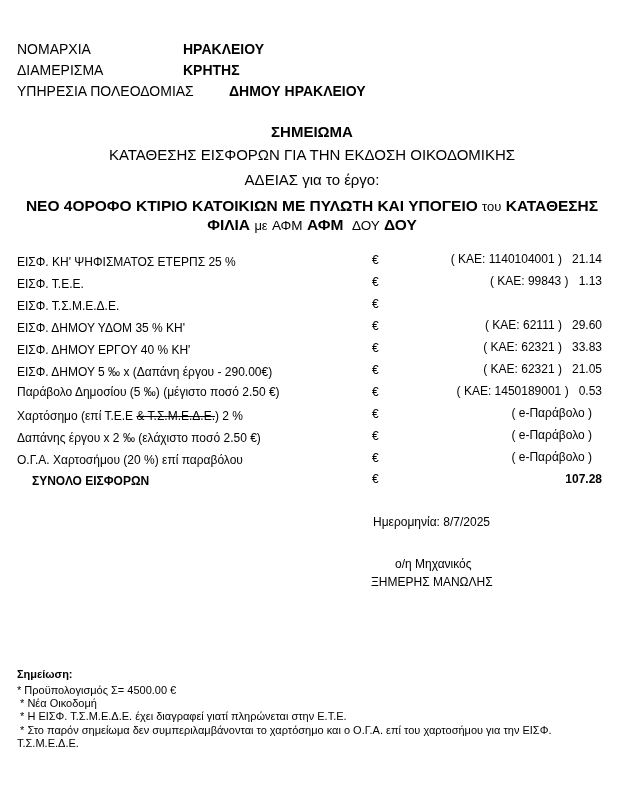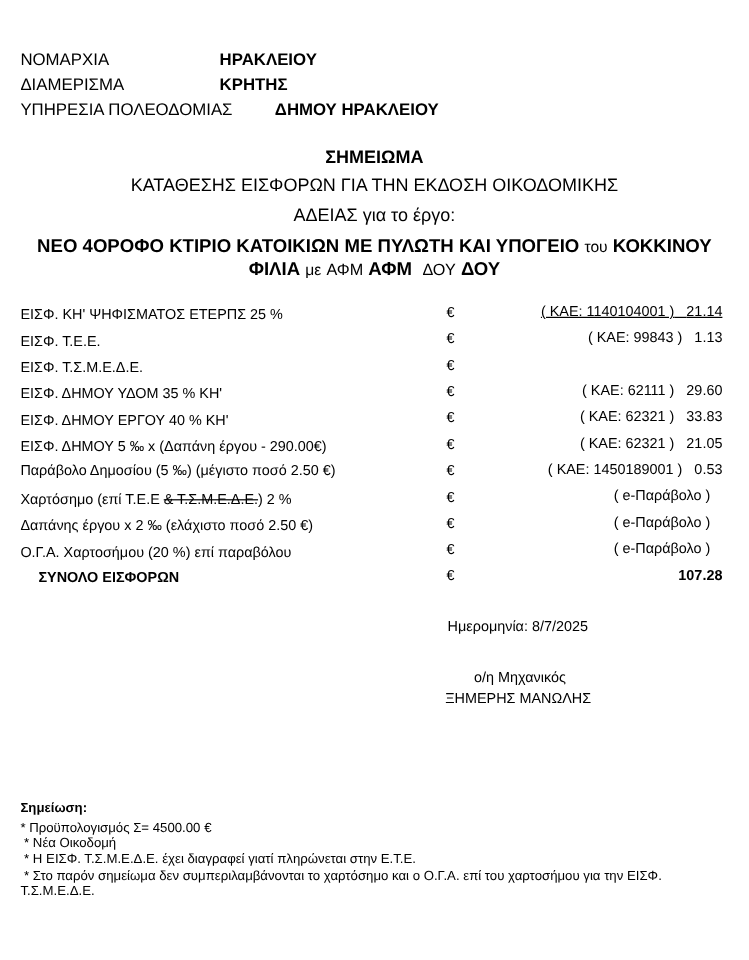--- a/index.html
+++ b/index.html
@@ -32,36 +32,36 @@
   <span class="abs hdr b" style="left:229px; top:47px;">ΔΗΜΟΥ ΗΡΑΚΛΕΙΟΥ</span>
 </div>
 
 <div class="abs center title" style="top:123px;">ΣΗΜΕΙΩΜΑ</div>
 <div class="abs center sub" style="top:146px;">ΚΑΤΑΘΕΣΗΣ ΕΙΣΦΟΡΩΝ ΓΙΑ ΤΗΝ ΕΚΔΟΣΗ ΟΙΚΟΔΟΜΙΚΗΣ</div>
 <div class="abs center sub" style="top:171px;">ΑΔΕΙΑΣ για το έργο:</div>
 
 <div class="abs center proj" style="top:196px;">
   <span class="b">ΝΕΟ 4ΟΡΟΦΟ ΚΤΙΡΙΟ ΚΑΤΟΙΚΙΩΝ ΜΕ ΠΥΛΩΤΗ ΚΑΙ ΥΠΟΓΕΙΟ</span>
   <span style="font-size:13px;">του</span>
-  <span class="b">ΚΟΚΚΙΝΟΥ</span>
+  <span class="b">ΚΑΤΑΘΕΣΗΣ</span>
 </div>
 <div class="abs center proj" style="top:215px;">
   <span class="b">ΦΙΛΙΑ</span>
   <span style="font-size:13px;">με</span>
   <span style="font-size:13.5px;">ΑΦΜ</span>
   <span class="b">ΑΦΜ</span>
   &nbsp;<span style="font-size:13.5px;">ΔΟΥ</span>
   <span class="b">ΔΟΥ</span>
 </div>
 
 <div>
 
   <span class="abs row-label" style="top:255px;">ΕΙΣΦ. ΚΗ' ΨΗΦΙΣΜΑΤΟΣ ΕΤΕΡΠΣ 25 %</span>
   <span class="abs euro" style="top:253px;">€</span>
-  <span class="abs rval" style="top:252px;text-decoration:underline;"><span>( ΚΑΕ: 1140104001 )</span>&nbsp;&nbsp;&nbsp;<span>21.14</span></span>
+  <span class="abs rval" style="top:252px;"><span>( ΚΑΕ: 1140104001 )</span>&nbsp;&nbsp;&nbsp;<span>21.14</span></span>
 
   <span class="abs row-label" style="top:277px;">ΕΙΣΦ. Τ.Ε.Ε.</span>
   <span class="abs euro" style="top:275px;">€</span>
   <span class="abs rval" style="top:274px;"><span>( ΚΑΕ: 99843 )</span>&nbsp;&nbsp;&nbsp;<span>1.13</span></span>
 
   <span class="abs row-label" style="top:299px;">ΕΙΣΦ. Τ.Σ.Μ.Ε.Δ.Ε.</span>
   <span class="abs euro" style="top:297px;">€</span>
 
   <span class="abs row-label" style="top:321px;">ΕΙΣΦ. ΔΗΜΟΥ ΥΔΟΜ 35 % ΚΗ'</span>
   <span class="abs euro" style="top:319px;">€</span>

